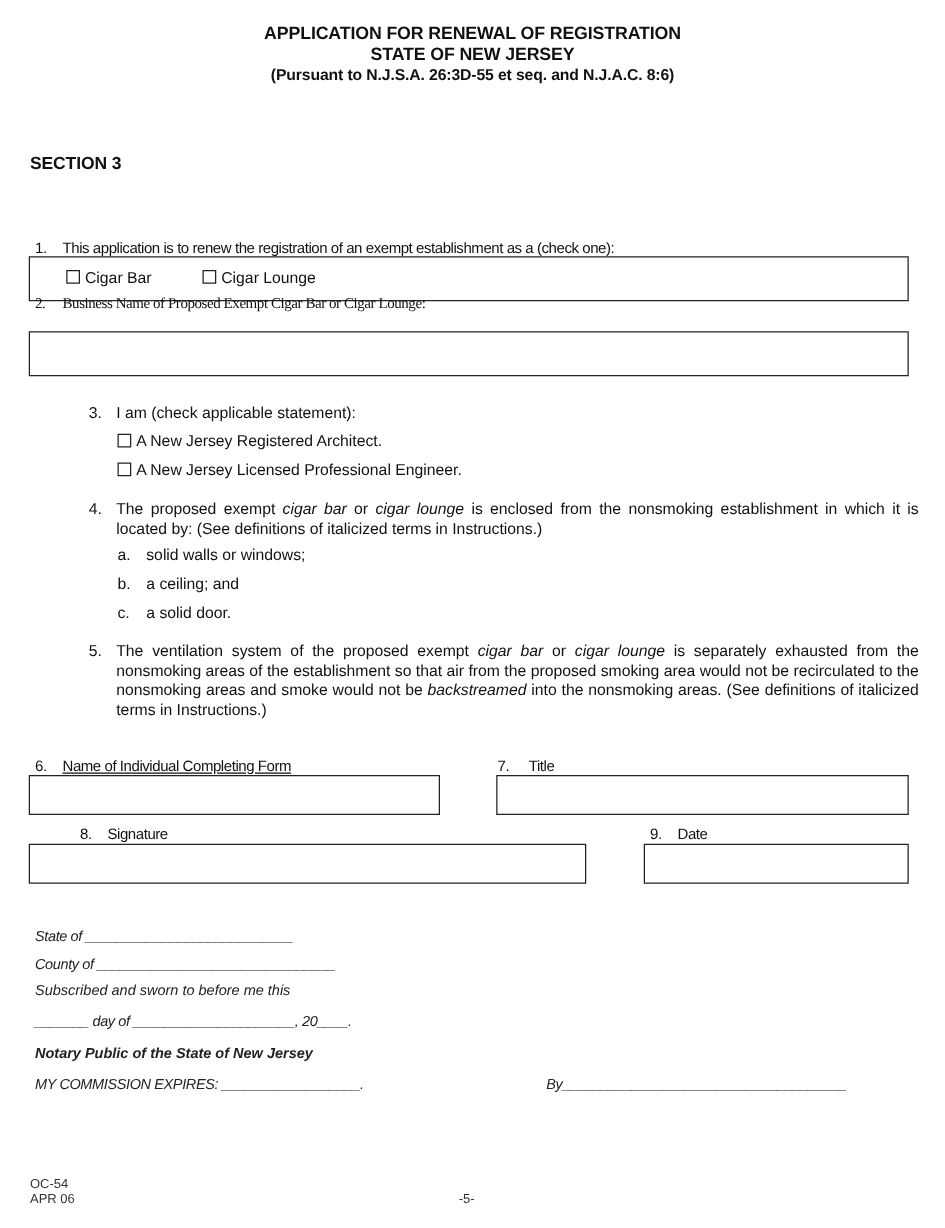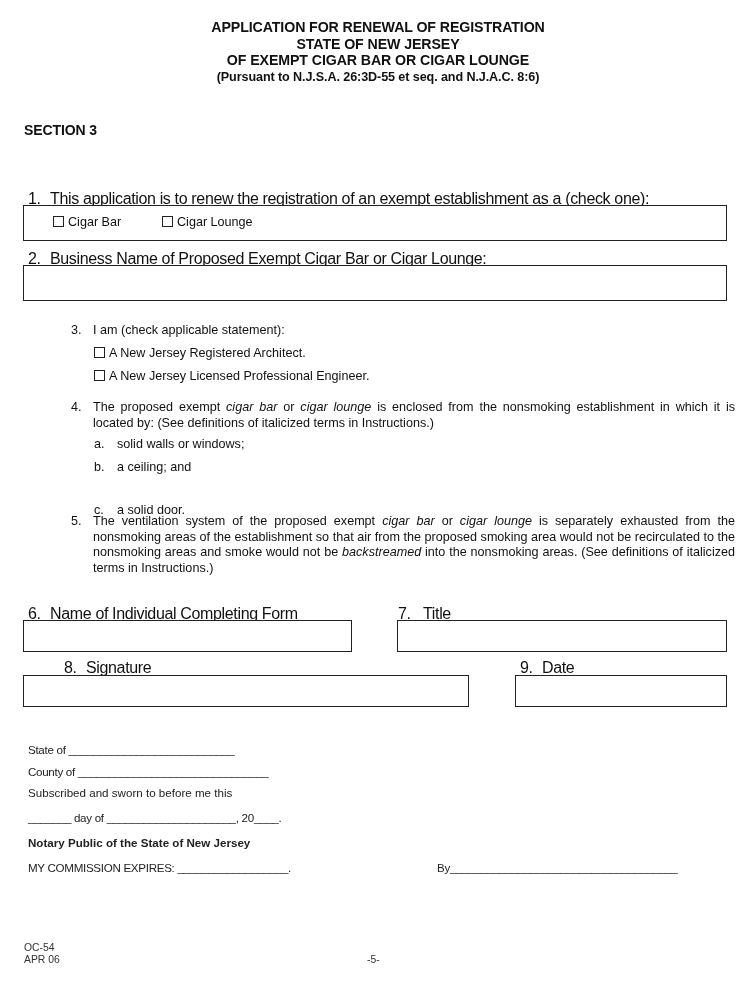--- a/index.html
+++ b/index.html
@@ -4,60 +4,59 @@
 <style>
   html, body { margin: 0; padding: 0; background: #ffffff; }
   body {
     width: 756px; height: 982px; position: relative; overflow: hidden;
     font-family: "Liberation Sans", "DejaVu Sans", sans-serif; color: #111;
   }
   .abs { position: absolute; }
   .hdr { left: 0; width: 756px; text-align: center; font-weight: bold; font-size: 14.2px; line-height: 16.5px; letter-spacing: -0.1px; }
   .hdr-sub { font-size: 12.6px; }
   .sec { left: 24px; font-weight: bold; font-size: 14px; line-height: 17px; letter-spacing: -0.1px; margin-top: 12px; }
-  .lbl { font-size: 16px; letter-spacing: -0.35px; line-height: 13px; white-space: nowrap; }
+  .lbl { font-size: 12px; letter-spacing: -0.35px; line-height: 13px; white-space: nowrap; }
   .lbl .num { display: inline-block; width: 22px; }
   .box { border: 1.5px solid #222; box-sizing: border-box; background: #fff; }
   .chk { display: inline-block; width: 11px; height: 11px; border: 1.4px solid #222; box-sizing: border-box; vertical-align: -1px; margin-right: 4px; background: #fff; }
   .txt { font-size: 12.6px; line-height: 15.5px; }
   .para { font-size: 12.6px; line-height: 15.5px; text-align: justify; width: 642px; }
   .para i { font-style: italic; }
   .num2 { position: absolute; left: -22px; }
-  .small { font-size: 11.6px; line-height: 14px; white-space: nowrap; color: #222; }
+  .small { font-size: 11.6px; line-height: 14px; white-space: nowrap; color: #222; font-style: italic; }
   .notary-bold { font-weight: bold; }
   .foot { font-size: 10.4px; line-height: 11.5px; color: #333; }
   .uline { letter-spacing: -0.3px; }
 </style>
 </head>
 <body>
 
 <div class="abs hdr" style="top:19px;">
   <div>APPLICATION FOR RENEWAL OF REGISTRATION</div>
   <div>STATE OF NEW JERSEY</div>
-  <div>OF EXEMPT CIGAR BAR OR CIGAR LOUNGE</div>
   <div class="hdr-sub">(Pursuant to N.J.S.A. 26:3D-55 et seq. and N.J.A.C. 8:6)</div>
 </div>
 
 <div class="abs sec" style="top:110px;">
   <div>SECTION 3</div>
 </div>
 
 <div class="abs lbl" style="left:28px; top:192px;">
   <span class="num">1.</span><span>This application is to renew the registration of an exempt establishment as a (check one):</span>
 </div>
 <div class="abs box" style="left:23px; top:205px; width:704px; height:36px;">
   <div class="abs txt" style="left:29px; top:9px; white-space:nowrap;">
     <span class="chk"></span><span>Cigar Bar</span>
   </div>
   <div class="abs txt" style="left:138px; top:9px; white-space:nowrap;">
     <span class="chk"></span><span>Cigar Lounge</span>
   </div>
 </div>
 
-<div class="abs lbl" style="left:28px; top:252px;">
+<div class="abs lbl" style="left:28px; top:236px;font-family:Liberation Serif, serif;">
   <span class="num">2.</span><span>Business Name of Proposed Exempt Cigar Bar or Cigar Lounge:</span>
 </div>
 <div class="abs box" style="left:23px; top:265px; width:704px; height:36px;"></div>
 
 <div class="abs txt" style="left:71px; top:323px; white-space:nowrap;">
   <span style="display:inline-block;width:22px;">3.</span><span>I am (check applicable statement):</span>
 </div>
 <div class="abs txt" style="left:94px; top:346px; white-space:nowrap;">
   <span class="chk"></span><span>A New Jersey Registered Architect.</span>
 </div>
@@ -68,21 +67,21 @@
 <div class="abs para" style="left:93px; top:400px;">
   <span class="num2">4.</span>
   <span>The proposed exempt </span><i>cigar bar</i><span> or </span><i>cigar lounge</i><span> is enclosed from the nonsmoking establishment in which it is located by:  (See definitions of italicized terms in Instructions.)</span>
 </div>
 <div class="abs txt" style="left:94px; top:437px; white-space:nowrap;">
   <span style="display:inline-block;width:23px;">a.</span><span>solid walls or windows;</span>
 </div>
 <div class="abs txt" style="left:94px; top:460px; white-space:nowrap;">
   <span style="display:inline-block;width:23px;">b.</span><span>a ceiling; and</span>
 </div>
-<div class="abs txt" style="left:94px; top:483px; white-space:nowrap;margin-top:20px;">
+<div class="abs txt" style="left:94px; top:483px; white-space:nowrap;">
   <span style="display:inline-block;width:23px;">c.</span><span>a solid door.</span>
 </div>
 
 <div class="abs para" style="left:93px; top:514px;">
   <span class="num2">5.</span>
   <span>The ventilation system of the proposed exempt </span><i>cigar bar</i><span> or </span><i>cigar lounge</i><span> is separately exhausted from the nonsmoking areas of the establishment so that air from the proposed smoking area would not be recirculated to the nonsmoking areas and smoke would not be </span><i>backstreamed</i><span> into the nonsmoking areas.  (See definitions of italicized terms in Instructions.)</span>
 </div>
 
 <div class="abs lbl" style="left:28px; top:607px;text-decoration:underline;">
   <span class="num">6.</span><span>Name of Individual Completing Form</span>

